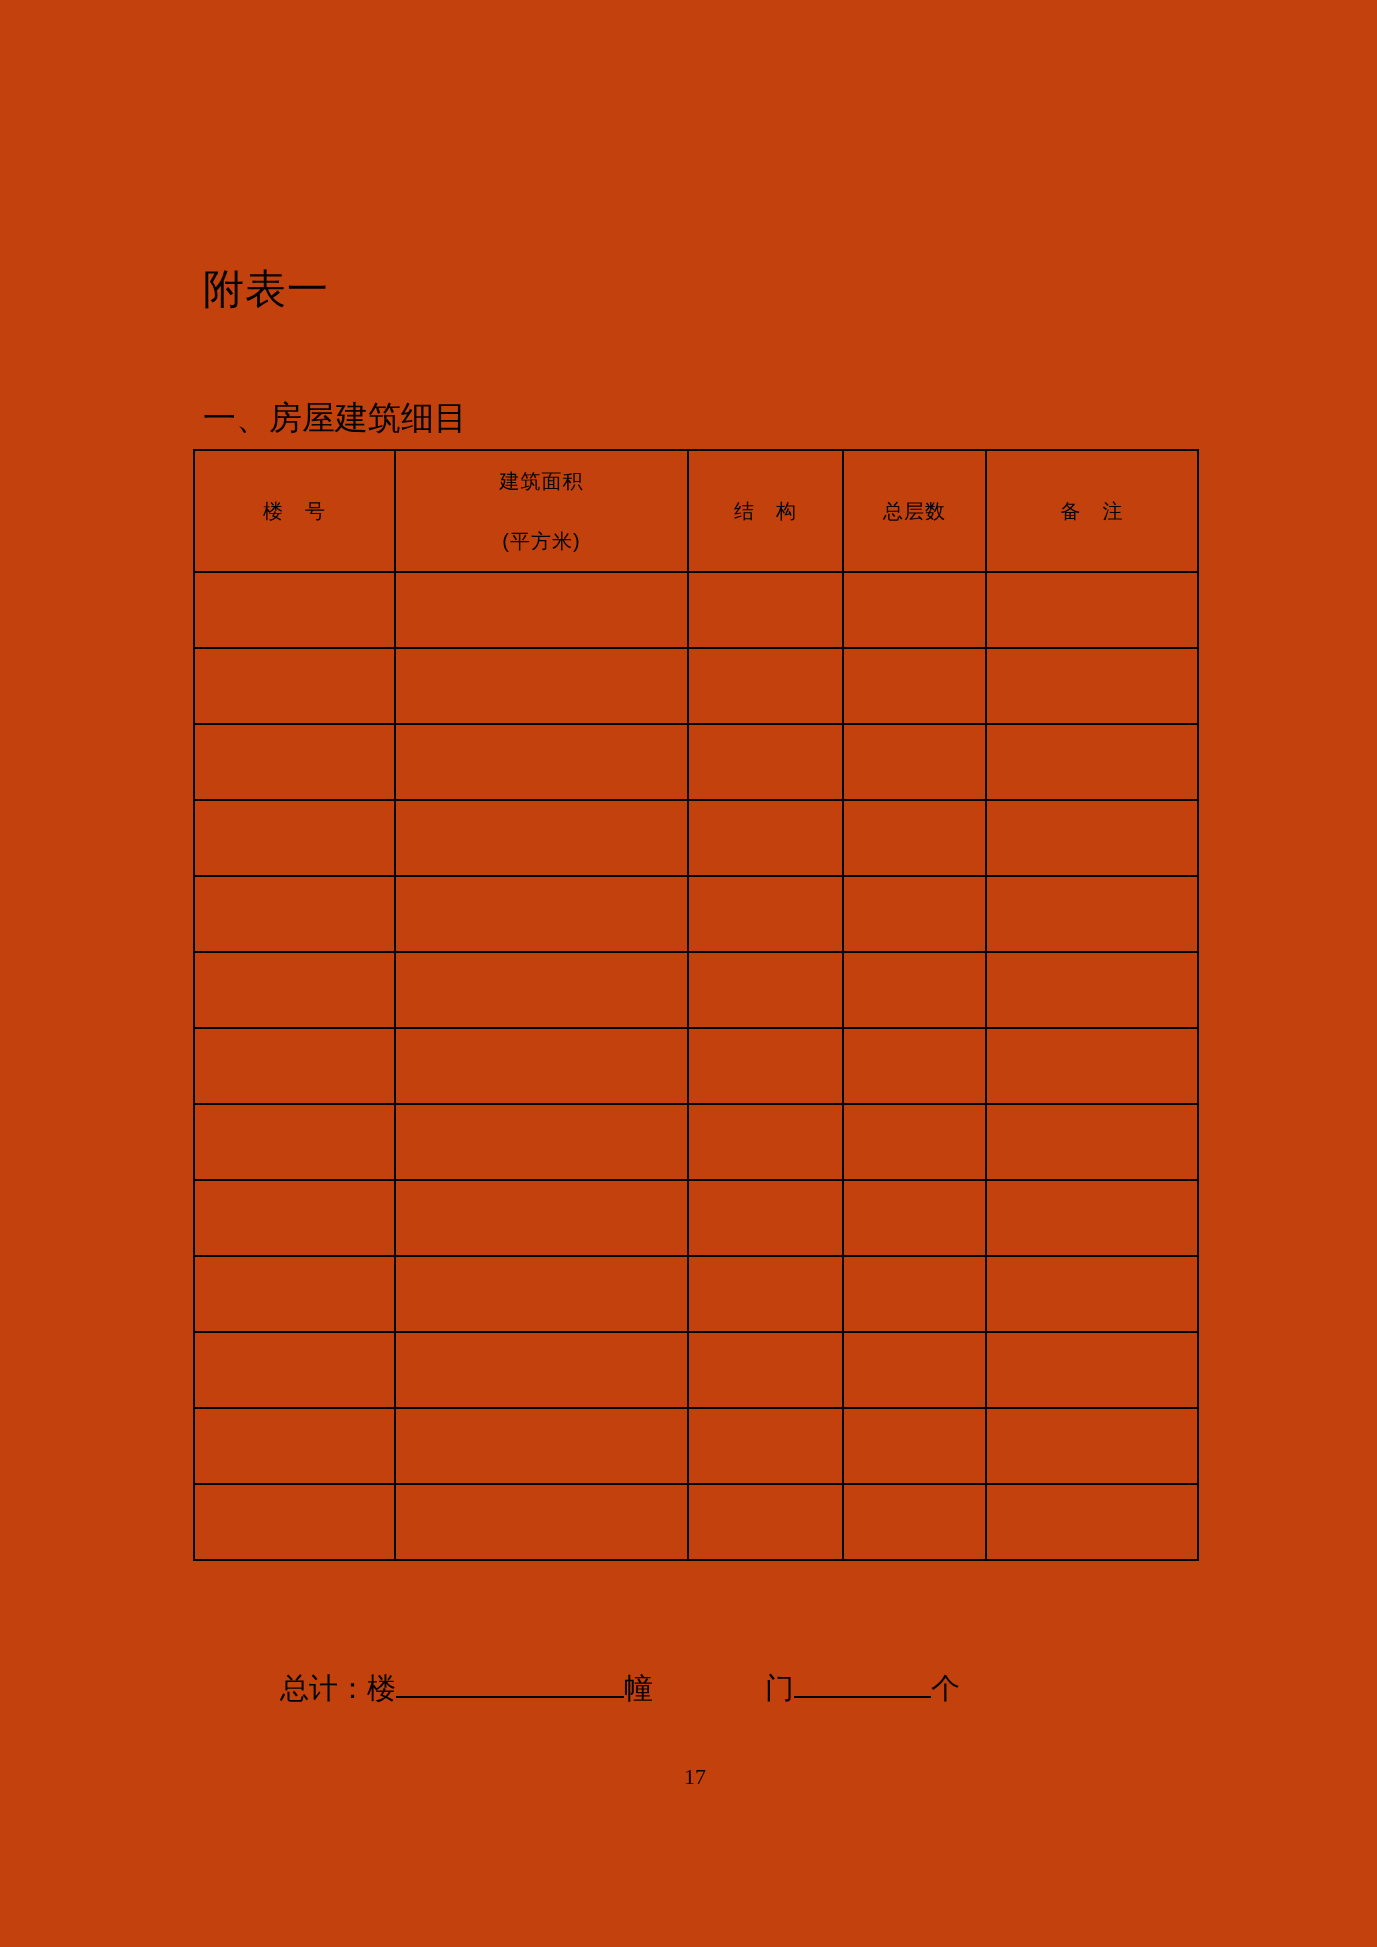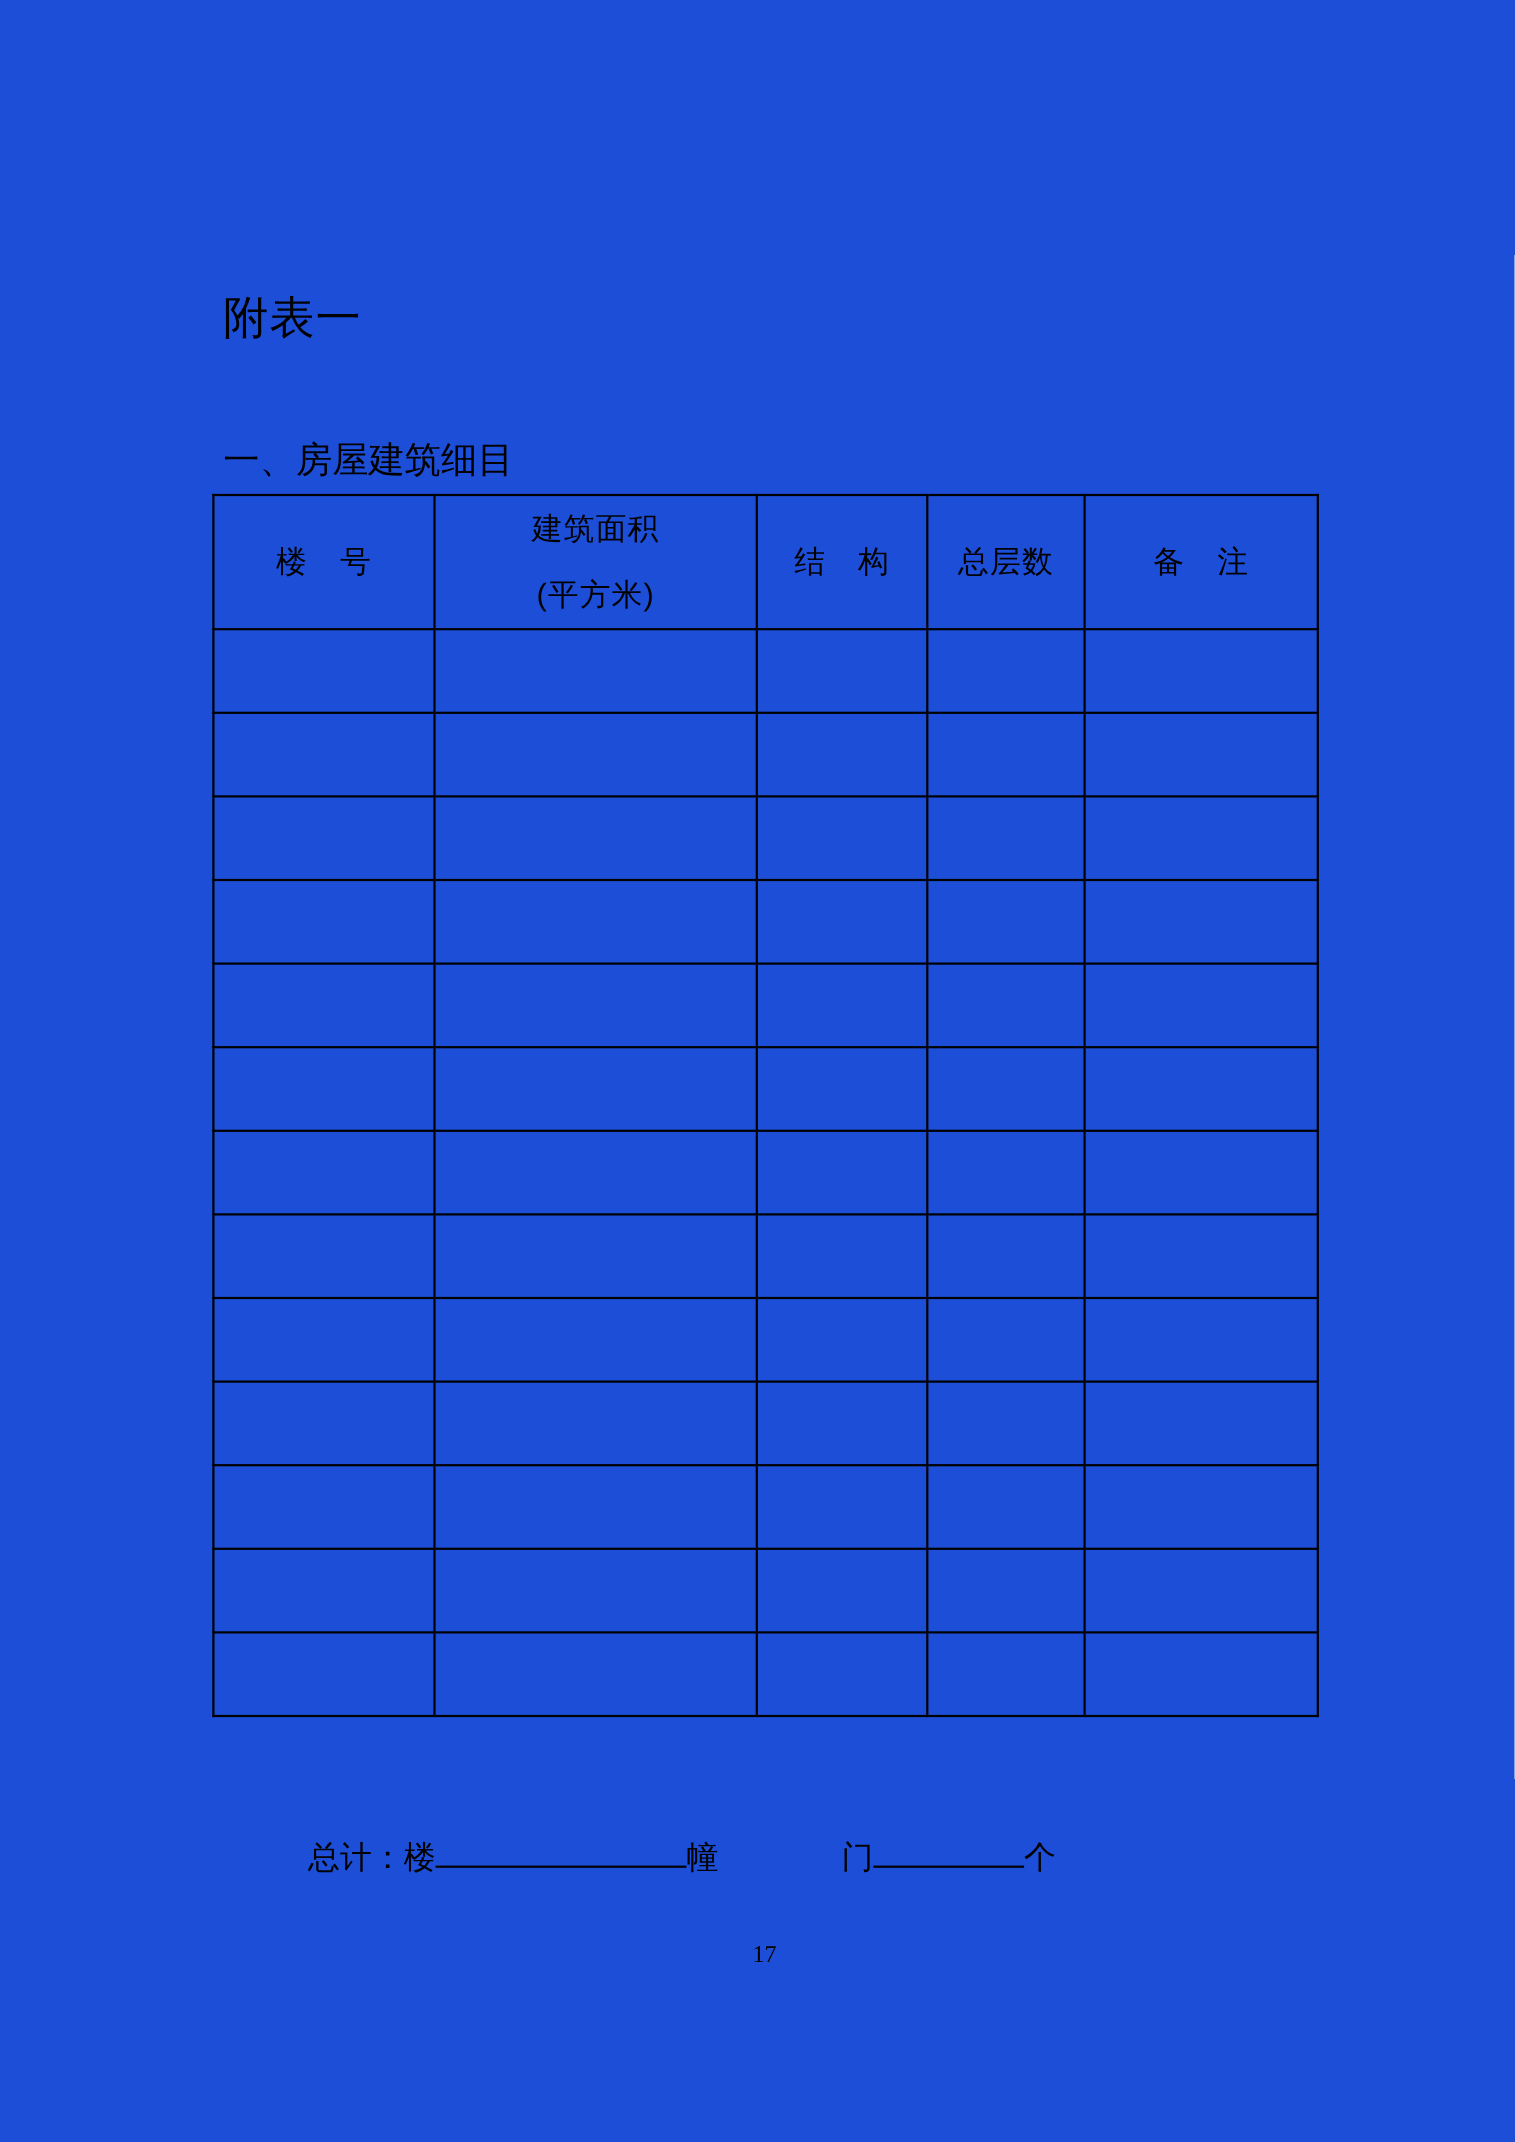--- a/index.html
+++ b/index.html
@@ -4,21 +4,21 @@
 <style>
   html, body {
     margin: 0;
     padding: 0;
     background: #ffffff;
   }
   .page {
     position: relative;
     width: 1377px;
     height: 1947px;
-    background: #1d4ed8;
+    background: #c2410c;
     color: #000000;
     font-family: "Liberation Sans", sans-serif;
     overflow: hidden;
   }
   .appendix-label {
     position: absolute;
     left: 203px;
     top: 262px;
     font-size: 41px;
     font-weight: 500;
@@ -53,21 +53,21 @@
   }
   .building-table th,
   .building-table td {
     border: 2px solid #000000;
     padding: 0;
   }
   .building-table thead tr {
     height: 119px;
   }
   .building-table th {
-    font-size: 28px;
+    font-size: 20px;
     font-weight: normal;
     text-align: center;
     vertical-align: middle;
     letter-spacing: 1px;
     margin-top: 12px;
   }
   .th-area-line {
     line-height: 60px;
   }
   .building-table tbody tr {

